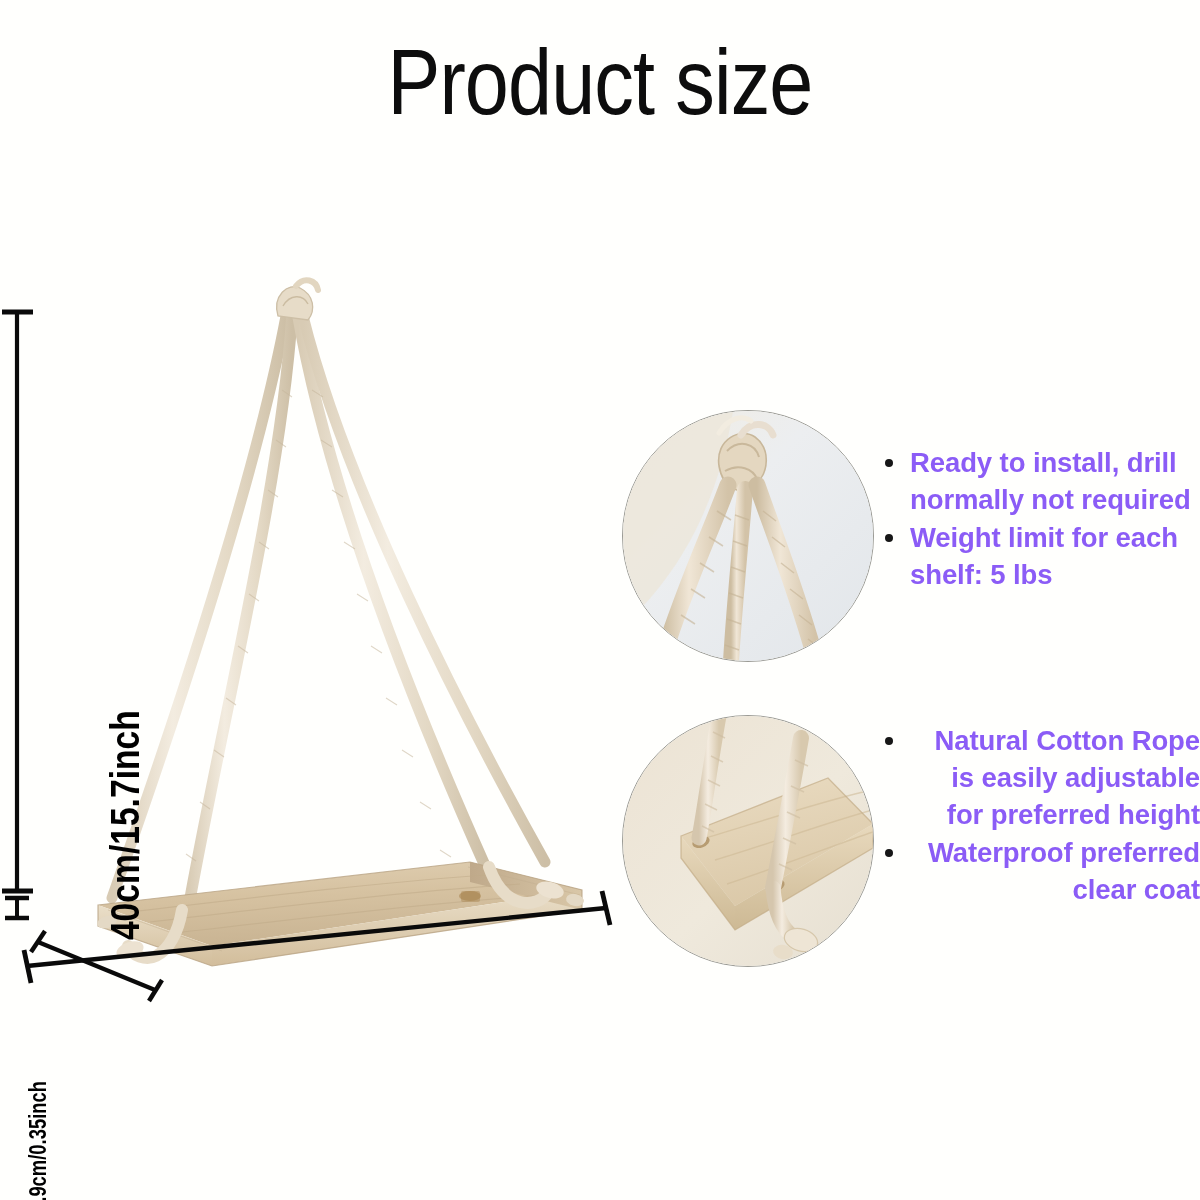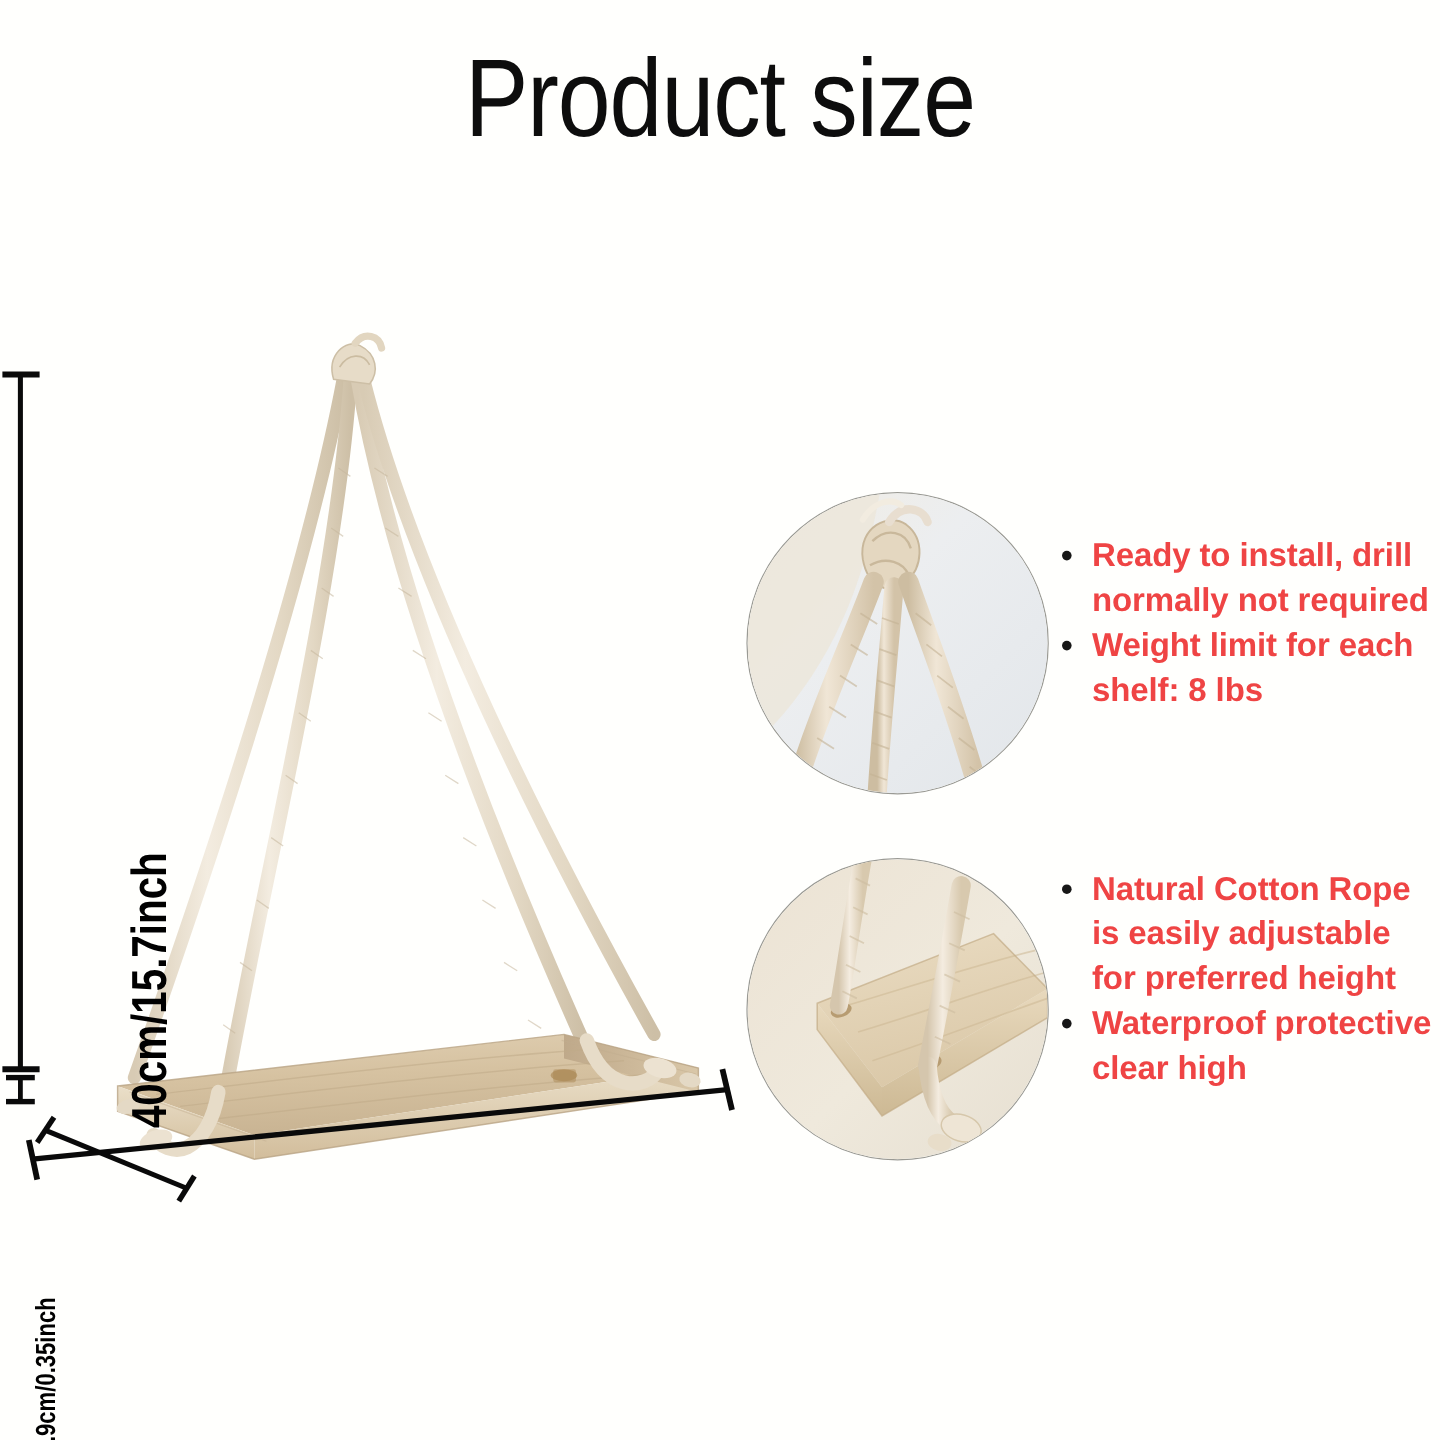--- a/index.html
+++ b/index.html
@@ -57,28 +57,28 @@
     border:1.6px solid #9a9a94;
     overflow:hidden;
   }
   #inset-rope-knot{left:622px;top:410px;width:250px;height:250px;}
   #inset-shelf-rope{left:622px;top:715px;width:250px;height:250px;}
   .photo-circle svg{display:block;}
 
   
   .feature-list{position:absolute;list-style:none;margin:0;padding:0;}
   #feature-list-install{left:880px;top:444px;width:318px;}
-  #feature-list-material{left:880px;top:722px;width:320px;}
+  #feature-list-material{left:880px;top:722px;width:320px;text-align:right;}
   .feature-item{
     position:relative;
     padding-left:30px;
     font-size:27.5px;
     line-height:37px;
     font-weight:700;
-    color:#ef4444;
+    color:#8b5cf6;
     letter-spacing:-.1px;
     margin-bottom:1px;
   }
   .feature-item .bullet{
     position:absolute;left:5px;top:15px;
     width:8px;height:8px;border-radius:50%;
     background:#171717;
   }
 </style>
 </head>
@@ -299,28 +299,28 @@
     </svg>
   </div>
 
   <ul class="feature-list" id="feature-list-install">
     <li class="feature-item">
       <span class="bullet"></span>
       <span>Ready to install, drill normally not required</span>
     </li>
     <li class="feature-item">
       <span class="bullet"></span>
-      <span>Weight limit for each shelf: 8 lbs</span>
+      <span>Weight limit for each shelf: 5 lbs</span>
     </li>
   </ul>
 
   <ul class="feature-list" id="feature-list-material">
     <li class="feature-item">
       <span class="bullet"></span>
       <span>Natural Cotton Rope is easily adjustable for preferred height</span>
     </li>
     <li class="feature-item">
       <span class="bullet"></span>
-      <span>Waterproof protective clear high</span>
+      <span>Waterproof preferred clear coat</span>
     </li>
   </ul>
 
 </div>
 
 </body></html>

